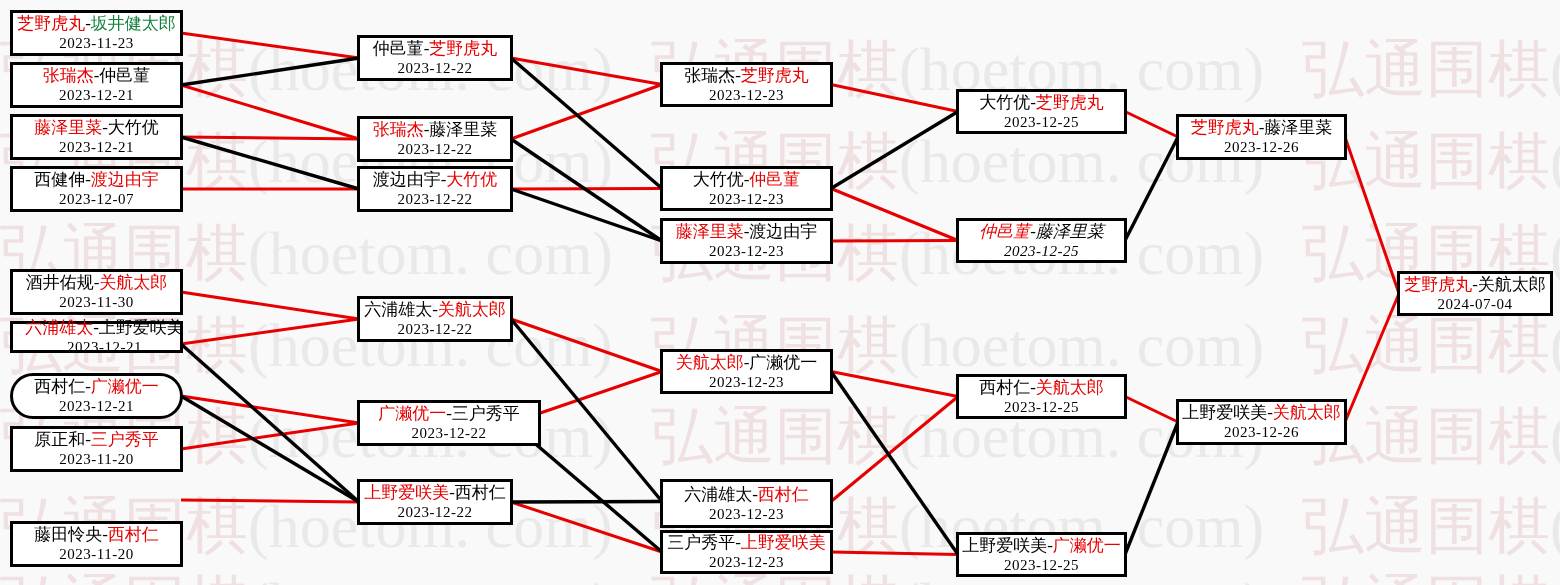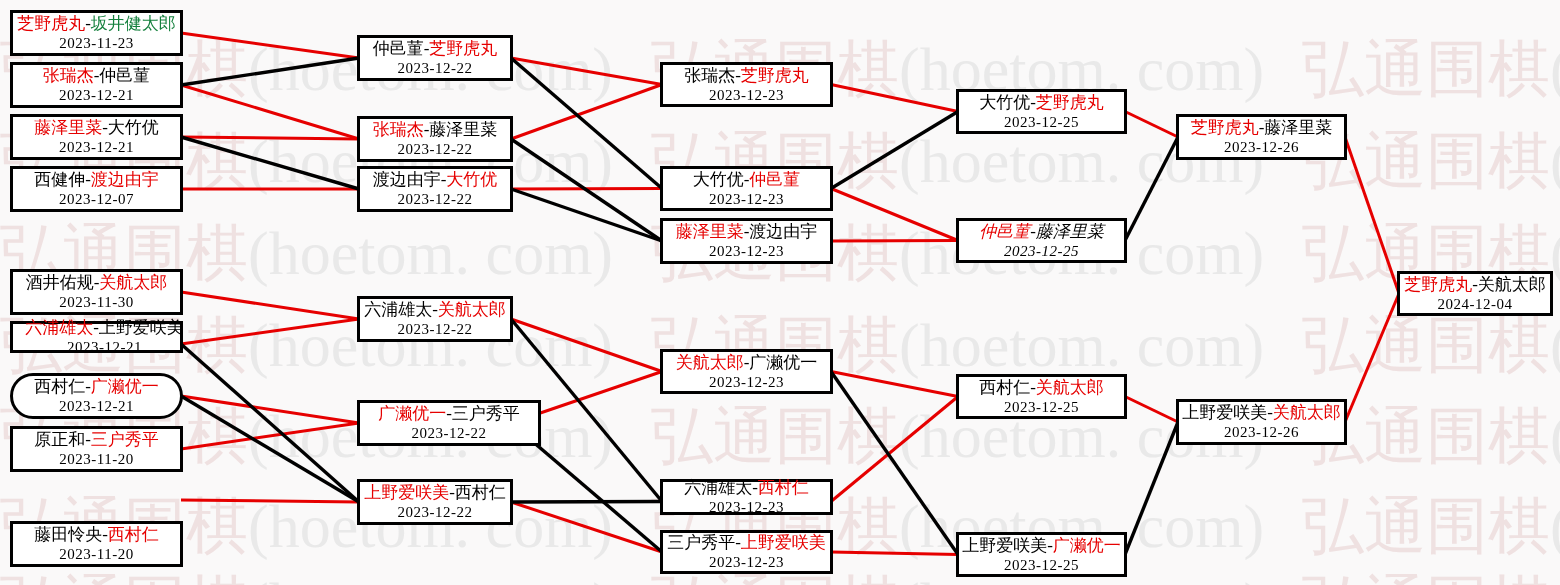--- a/index.html
+++ b/index.html
@@ -152,21 +152,21 @@
       <div class="date">2023-12-23</div>
     </div>
     <div class="match-box" style="left: 660px; top: 218px; width: 173px; height: 46px; border-color: rgb(0, 0, 0); background: rgb(255, 255, 255);">
       <div class="players"><span style="color: rgb(230, 0, 0);">藤泽里菜</span><span style="color: rgb(0, 0, 0);">-</span><span style="color: rgb(0, 0, 0);">渡边由宇</span></div>
       <div class="date">2023-12-23</div>
     </div>
     <div class="match-box" style="left: 660px; top: 349px; width: 173px; height: 45px; border-color: rgb(0, 0, 0); background: rgb(255, 255, 255);">
       <div class="players"><span style="color: rgb(230, 0, 0);">关航太郎</span><span style="color: rgb(0, 0, 0);">-</span><span style="color: rgb(0, 0, 0);">广濑优一</span></div>
       <div class="date">2023-12-23</div>
     </div>
-    <div class="match-box" style="left: 660px; top: 479px; width: 173px; height: 36px; border-color: rgb(0, 0, 0); background: rgb(255, 255, 255);">
+    <div class="match-box" style="left: 660px; top: 479px; width: 173px; height: 49px; border-color: rgb(0, 0, 0); background: rgb(255, 255, 255);">
       <div class="players"><span style="color: rgb(0, 0, 0);">六浦雄太</span><span style="color: rgb(0, 0, 0);">-</span><span style="color: rgb(230, 0, 0);">西村仁</span></div>
       <div class="date">2023-12-23</div>
     </div>
     <div class="match-box" style="left: 660px; top: 530px; width: 173px; height: 44px; border-color: rgb(0, 0, 0); background: rgb(255, 255, 255);">
       <div class="players"><span style="color: rgb(0, 0, 0);">三户秀平</span><span style="color: rgb(0, 0, 0);">-</span><span style="color: rgb(230, 0, 0);">上野爱咲美</span></div>
       <div class="date">2023-12-23</div>
     </div>
     <div class="match-box" style="left: 956px; top: 89px; width: 171px; height: 45px; border-color: rgb(0, 0, 0); background: rgb(255, 255, 255);">
       <div class="players"><span style="color: rgb(0, 0, 0);">大竹优</span><span style="color: rgb(0, 0, 0);">-</span><span style="color: rgb(230, 0, 0);">芝野虎丸</span></div>
       <div class="date">2023-12-25</div>
@@ -186,15 +186,15 @@
     <div class="match-box" style="left: 1176px; top: 114px; width: 171px; height: 46px; border-color: rgb(0, 0, 0); background: rgb(255, 255, 255);">
       <div class="players"><span style="color: rgb(230, 0, 0);">芝野虎丸</span><span style="color: rgb(0, 0, 0);">-</span><span style="color: rgb(0, 0, 0);">藤泽里菜</span></div>
       <div class="date">2023-12-26</div>
     </div>
     <div class="match-box" style="left: 1176px; top: 399px; width: 171px; height: 46px; border-color: rgb(0, 0, 0); background: rgb(255, 255, 255);">
       <div class="players"><span style="color: rgb(0, 0, 0);">上野爱咲美</span><span style="color: rgb(0, 0, 0);">-</span><span style="color: rgb(230, 0, 0);">关航太郎</span></div>
       <div class="date">2023-12-26</div>
     </div>
     <div class="match-box" style="left: 1397px; top: 271px; width: 156px; height: 45px; border-color: rgb(0, 0, 0); background: rgb(255, 255, 255);">
       <div class="players"><span style="color: rgb(230, 0, 0);">芝野虎丸</span><span style="color: rgb(0, 0, 0);">-</span><span style="color: rgb(0, 0, 0);">关航太郎</span></div>
-      <div class="date">2024-12-04</div>
+      <div class="date">2024-07-04</div>
     </div>
   </div>
 
 </body></html>

